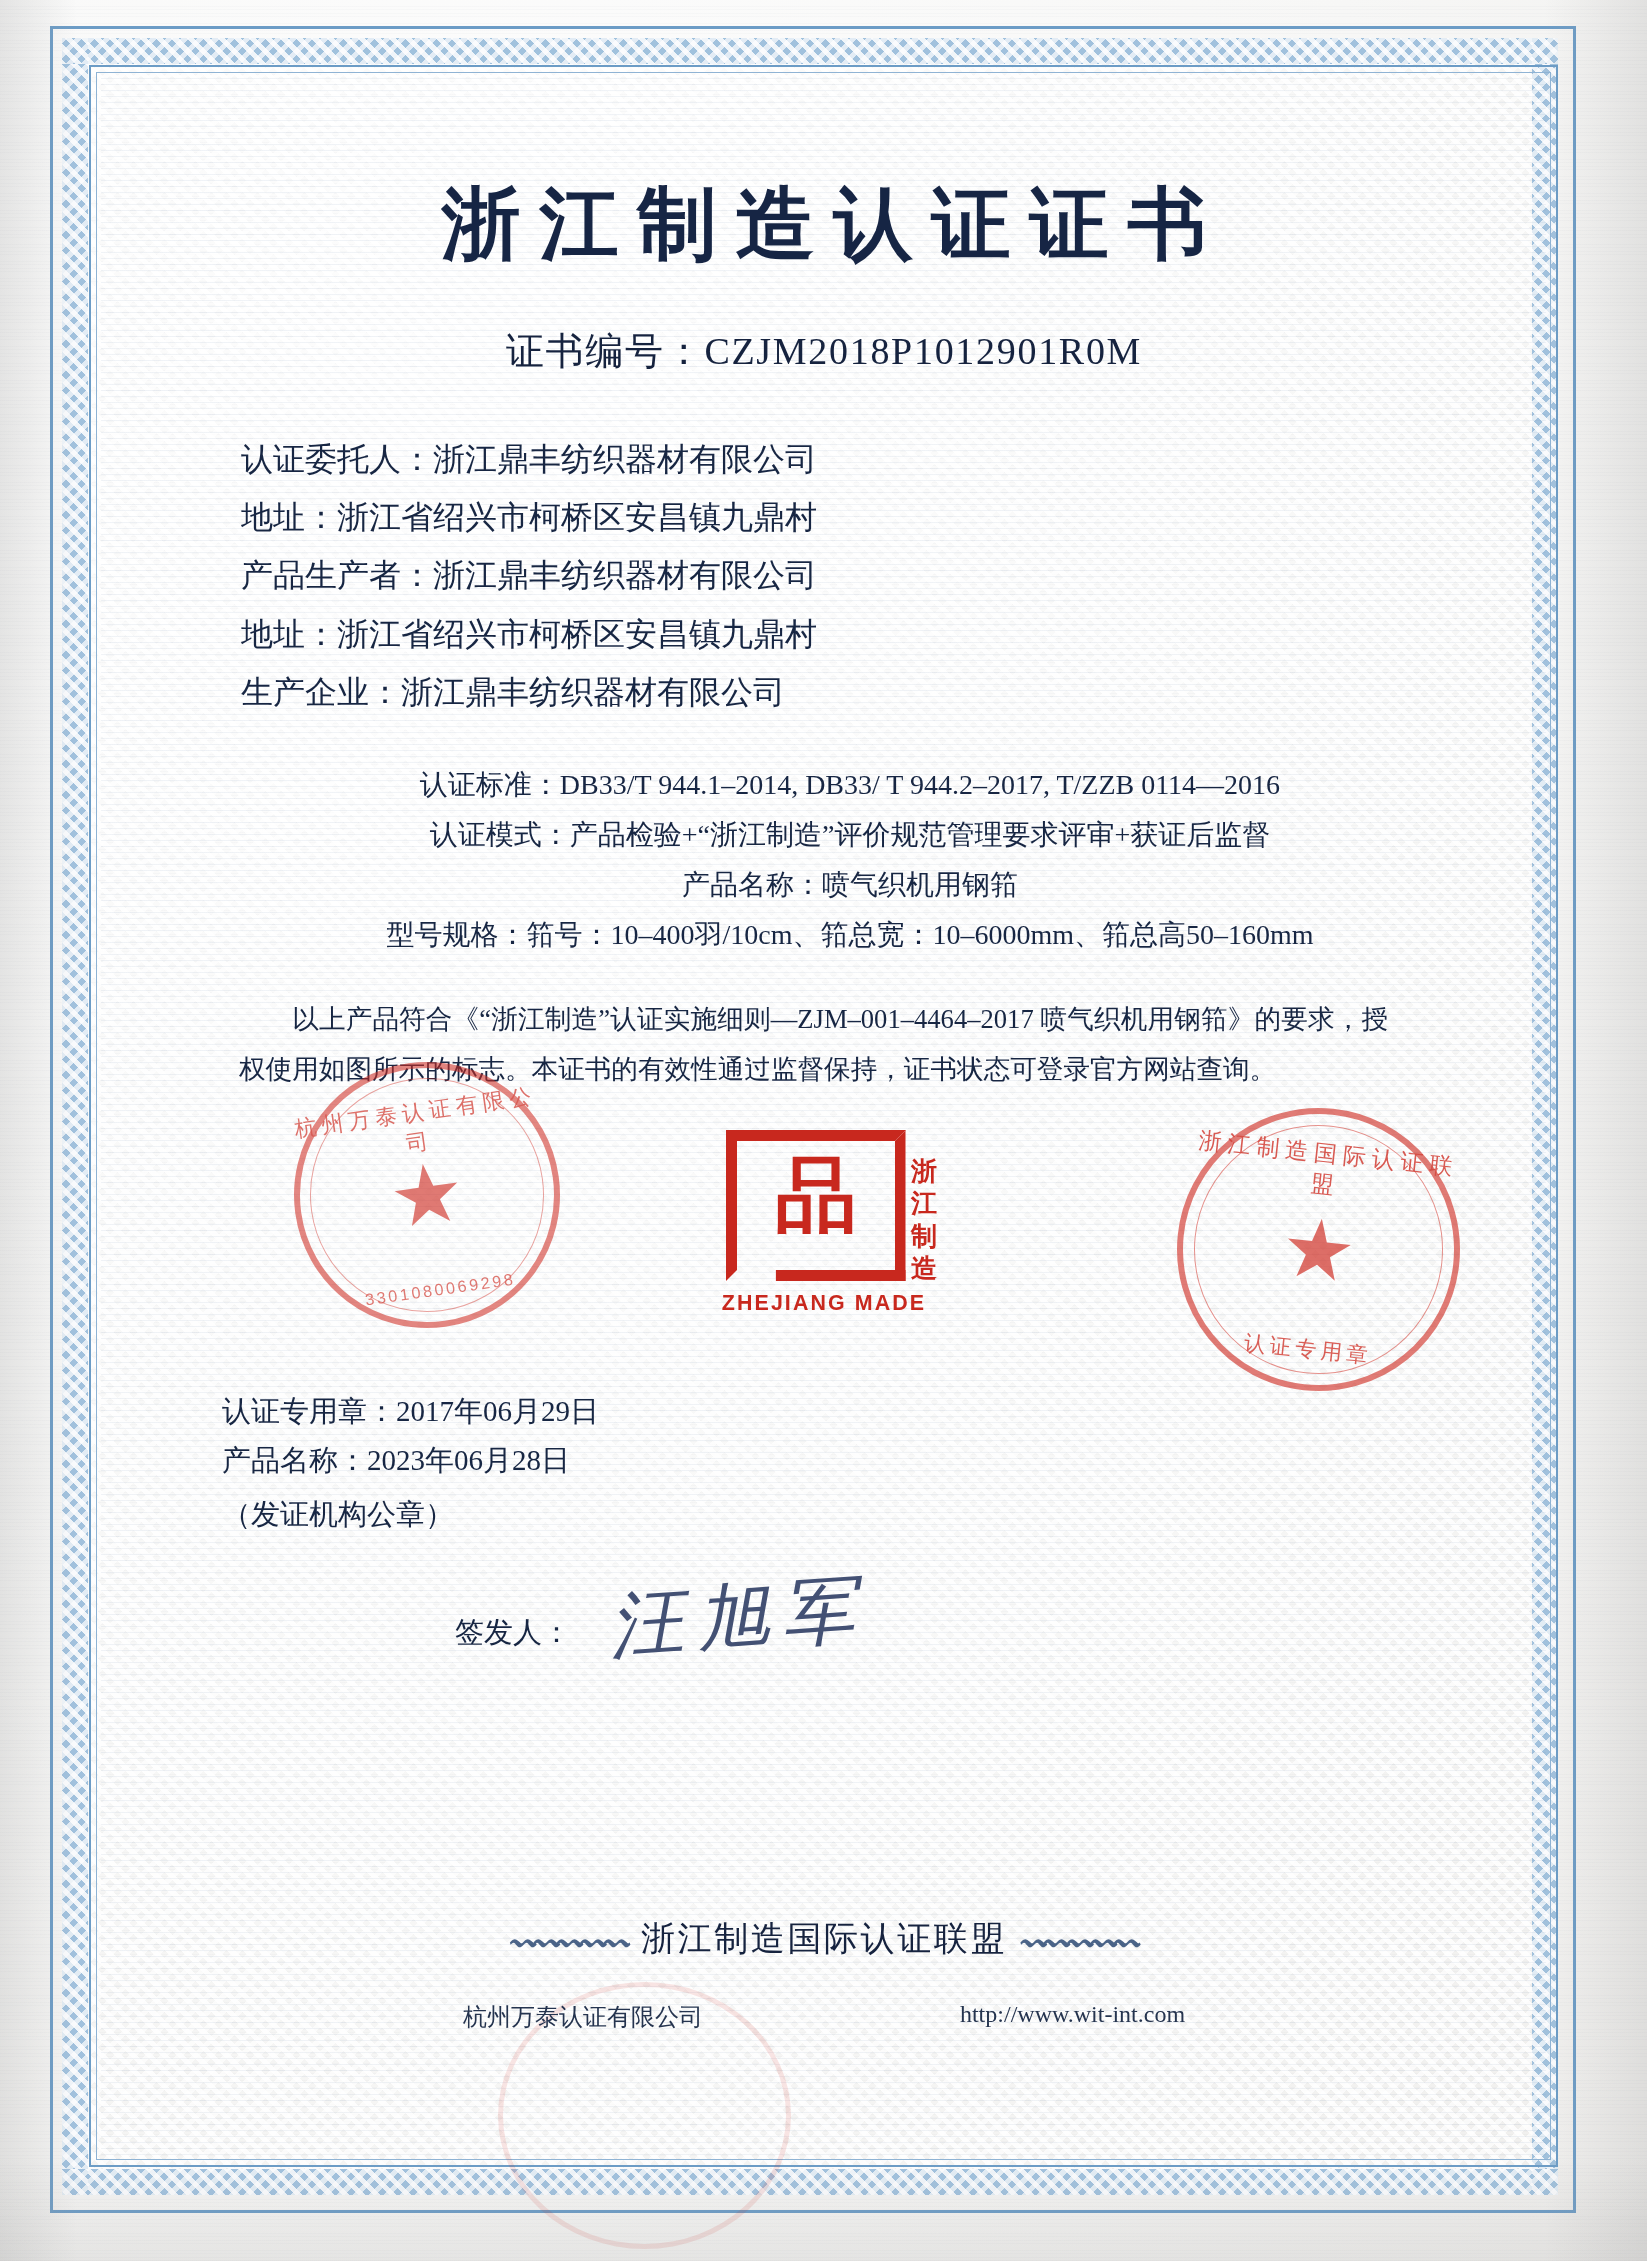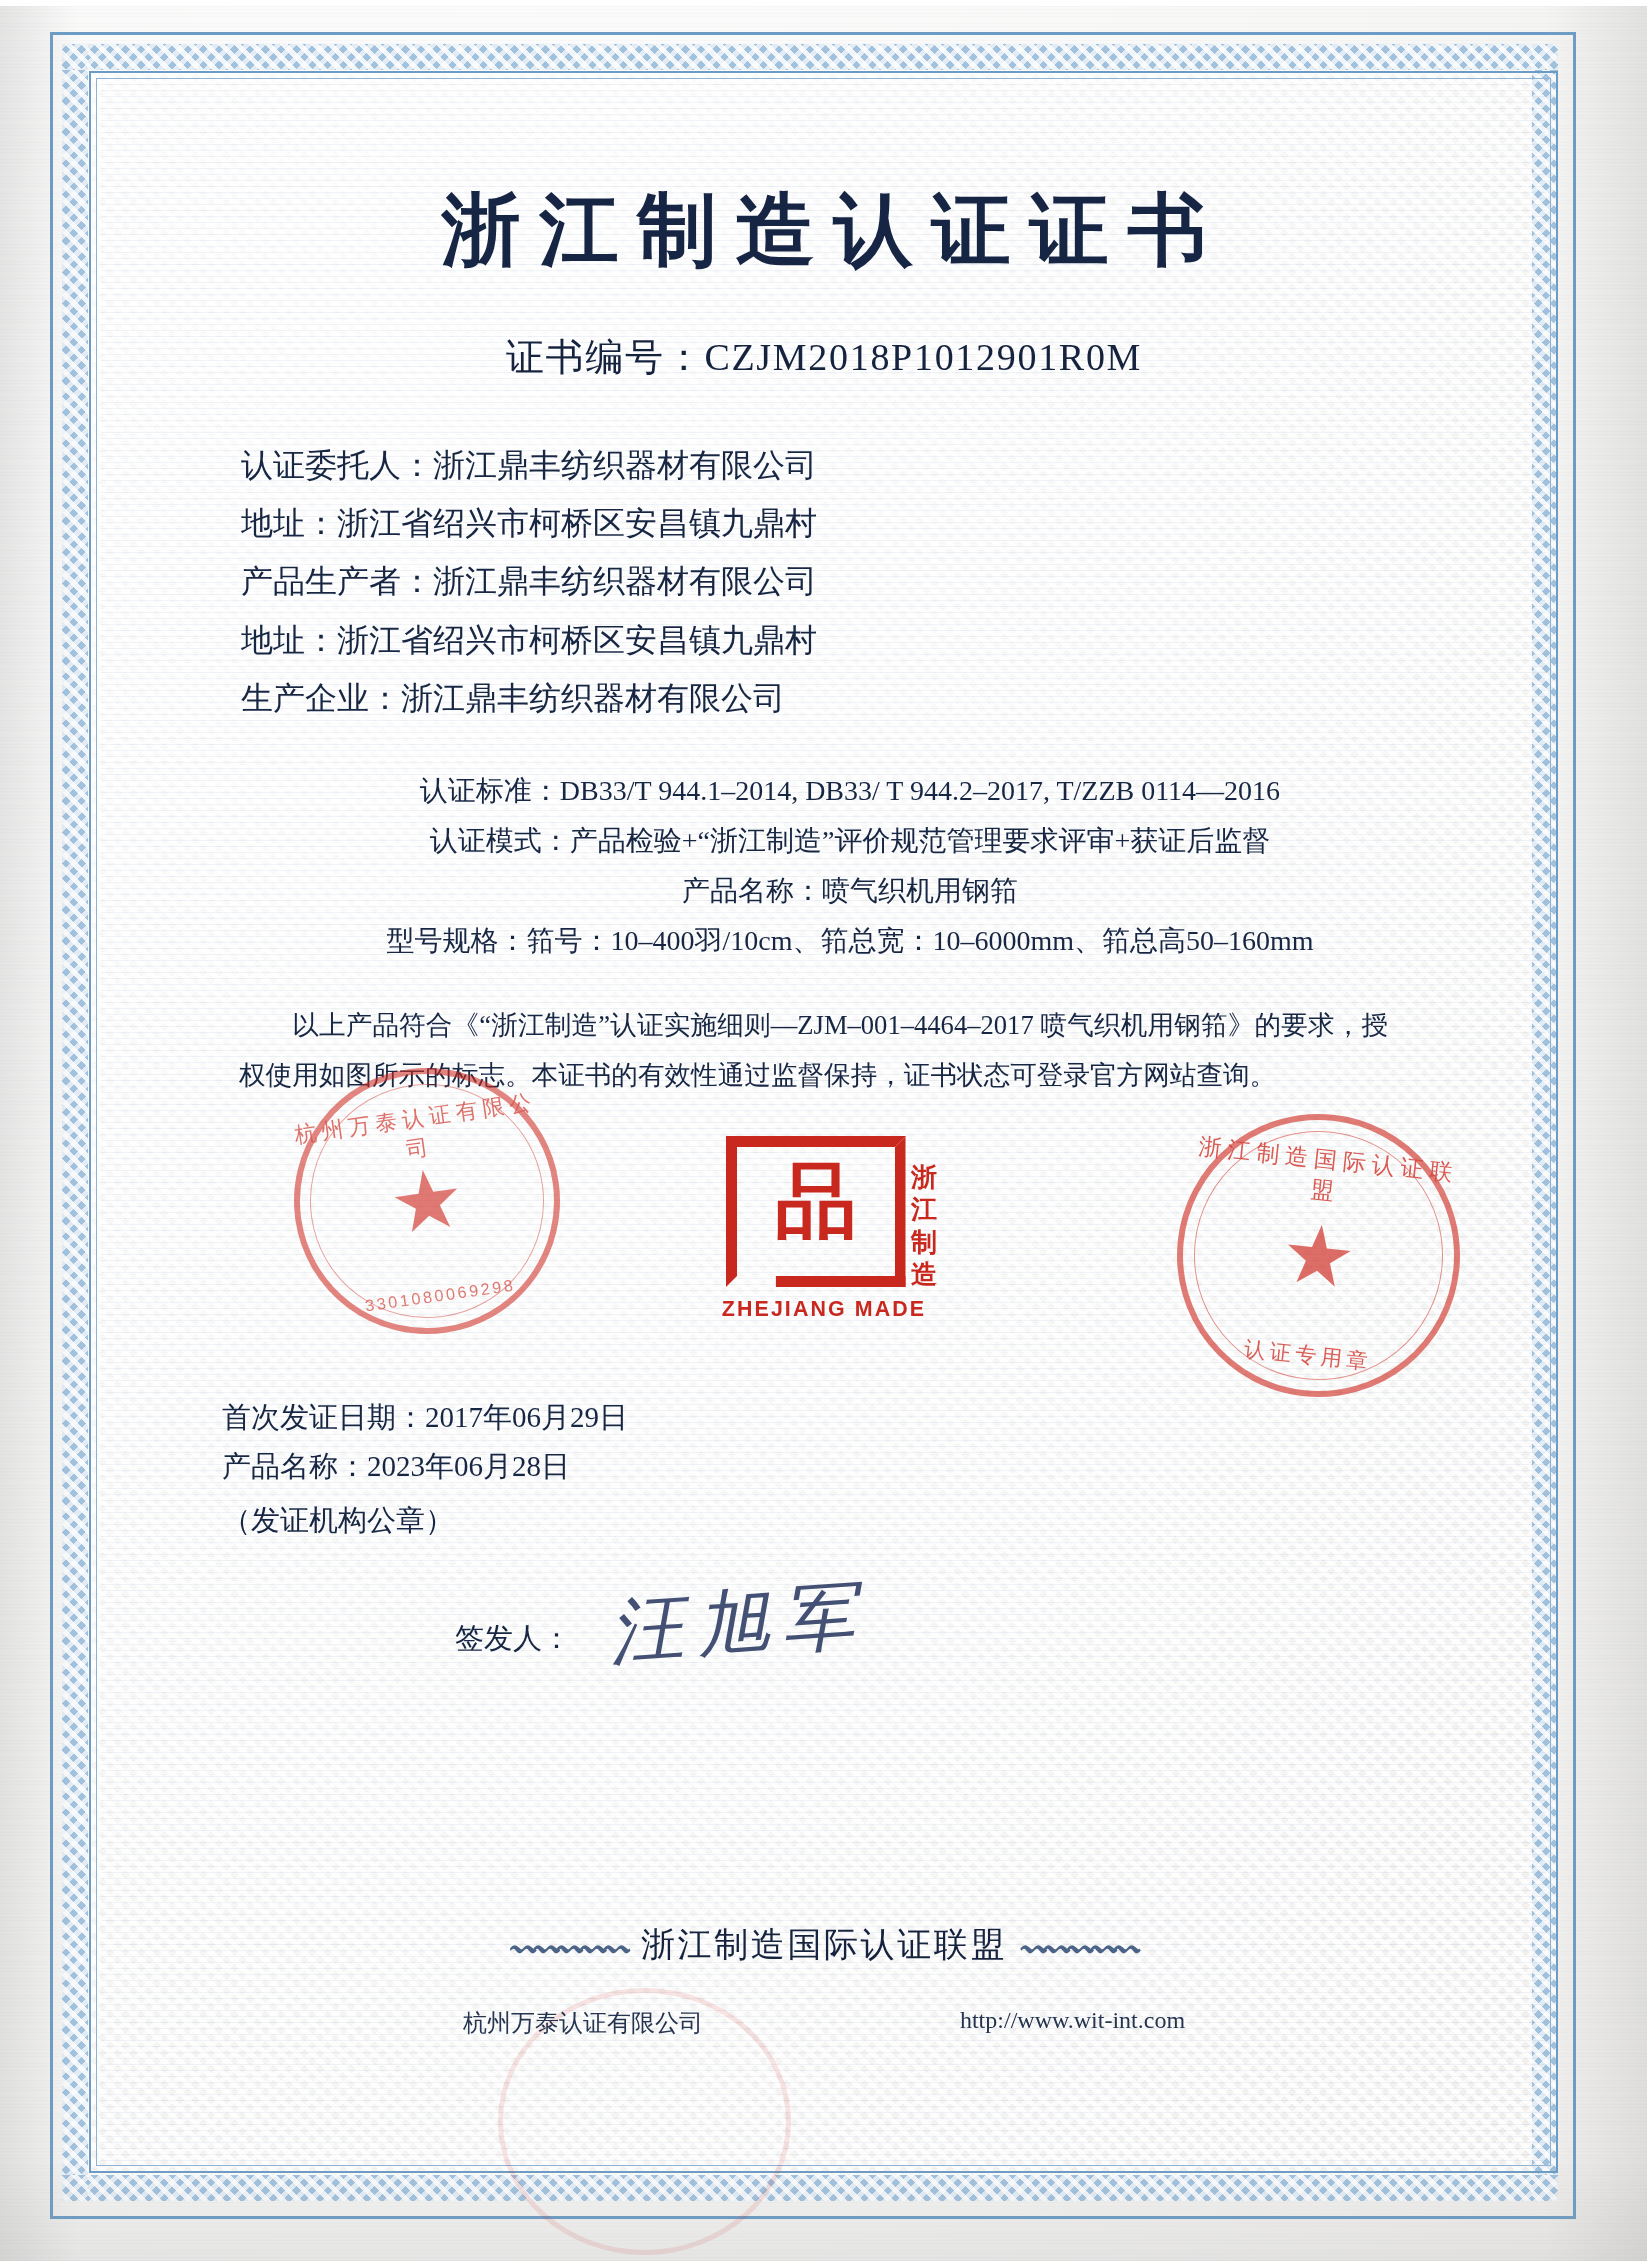--- a/index.html
+++ b/index.html
@@ -15,21 +15,20 @@
     position: relative;
     overflow: hidden;
   }
 
   
   .page {
     position: absolute;
     inset: 0;
     background:
       radial-gradient(ellipse at 30% 20%, #fdfdfd 0%, #f7f7f6 55%, #efeeec 100%);
-    margin-top: 6px;
   }
   .paper-noise {
     position: absolute;
     inset: 0;
     background:
       repeating-linear-gradient(0deg, rgba(120,130,150,0.035) 0px, rgba(120,130,150,0.035) 0.9px, rgba(255,255,255,0) 0.9px, rgba(255,255,255,0) 3.4px);
     pointer-events: none;
   }
   .paper-shade-left {
     position: absolute;
@@ -427,21 +426,21 @@
       <div class="logo">
         <div class="logo-frame"></div>
         <div class="logo-frame2"></div>
         <div class="logo-glyph">品</div>
         <div class="logo-side">浙江制造</div>
         <div class="logo-en">ZHEJIANG MADE</div>
       </div>
     </div>
 
     <div class="dates">
-      <div class="date-line">首次发证日期：2017年06月29日</div>
+      <div class="date-line">认证专用章：2017年06月29日</div>
       <div class="date-line">产品名称：2023年06月28日</div>
       <div class="seal-note">（发证机构公章）</div>
     </div>
 
     <div class="sign-row">
       <div class="sign-label">签发人：</div>
       <div class="sign-script">汪旭军</div>
     </div>
 
     <div class="stamp stamp-left">

